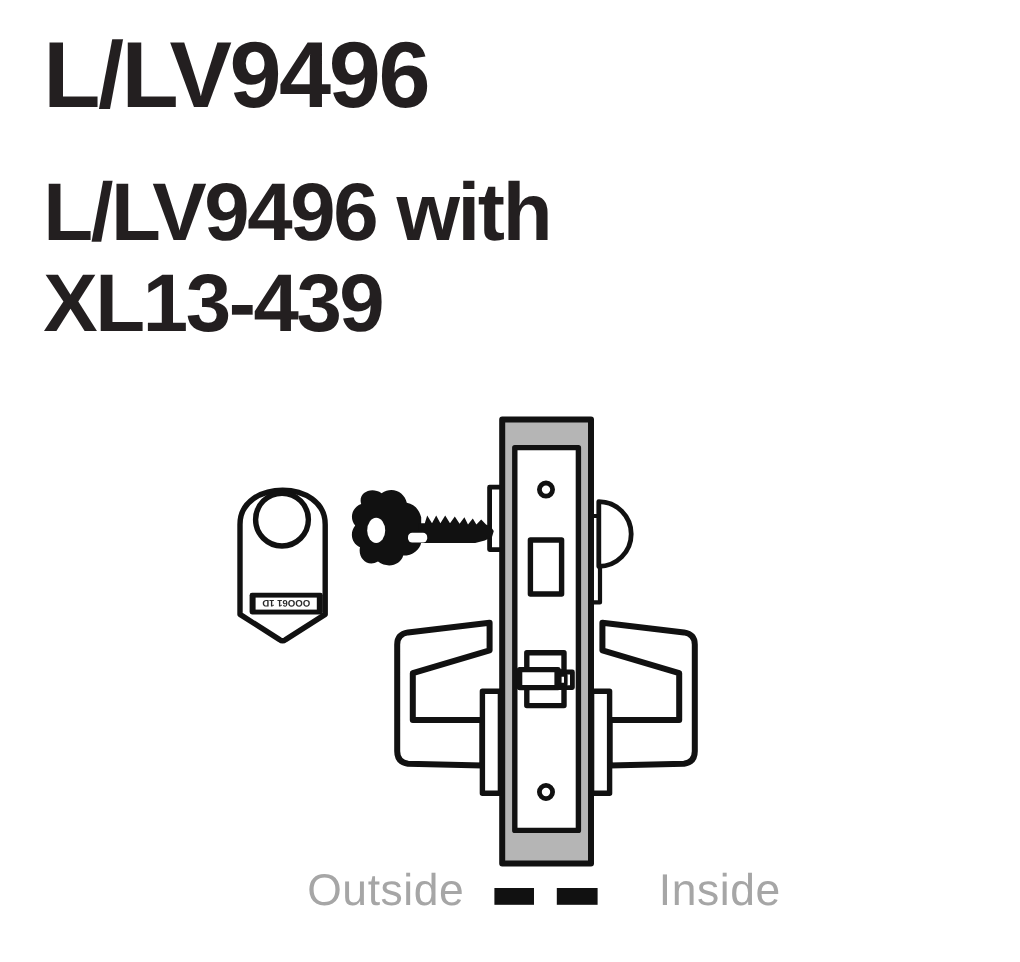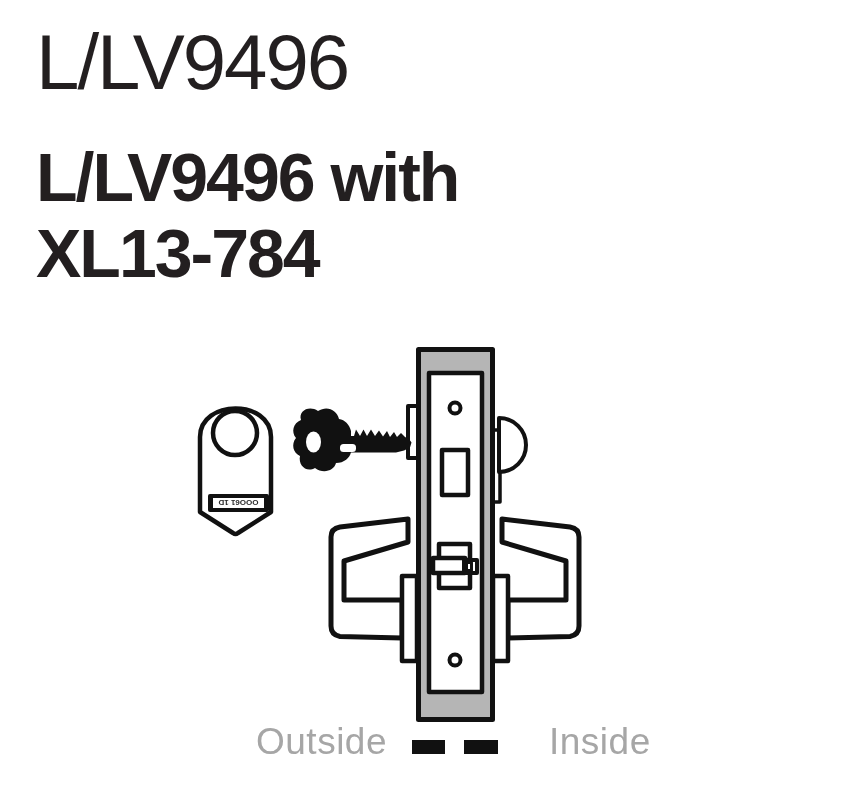--- a/index.html
+++ b/index.html
@@ -5,21 +5,21 @@
   html,body{margin:0;padding:0;}
   body{
     width:850px;height:802px;
     background:var(--bg,#fff);
     font-family:"Liberation Sans",sans-serif;
     position:relative;overflow:hidden;
   }
   .page{position:absolute;inset:0;width:850px;height:802px;}
   .h1{
     position:absolute;left:36px;top:24px;
-    font-size:78px;font-weight:400;letter-spacing:-2px;
+    font-size:78px;font-weight:700;letter-spacing:-2px;
     color:var(--heading,#231f20);line-height:76px;white-space:nowrap;
   }
   .h2{
     position:absolute;left:36px;top:139px;
     font-size:68px;font-weight:700;letter-spacing:-2px;
     color:var(--heading,#231f20);line-height:76px;white-space:nowrap;
   }
   .side-label{
     position:absolute;top:722px;
     font-size:37px;font-weight:400;color:var(--label_gray,#a6a6a6);
@@ -35,21 +35,21 @@
 </style>
 </head>
 <body>
 
 <div class="page">
 
   <div class="h1">L/LV9496</div>
 
   <div class="h2">
     <div>L/LV9496 with</div>
-    <div>XL13-784</div>
+    <div>XL13-439</div>
   </div>
 
   <svg width="850" height="802" viewBox="0 0 850 802" style="position:absolute;left:0;top:0;">
 
     <g>
       <path class="outline" stroke-width="5" d="M408,519 L340,527 Q331,528.5 331,537 L331,626 Q331,635 340,636.5 L402,638 L402,600 L344,600 L344,561 L408,542 Z"></path>
     </g>
 
     <g>
       <path class="outline" stroke-width="5" d="M502,519 L570,527 Q579,528.5 579,537 L579,626 Q579,635 570,636.5 L508,638 L508,600 L566,600 L566,561 L502,542 Z"></path>

